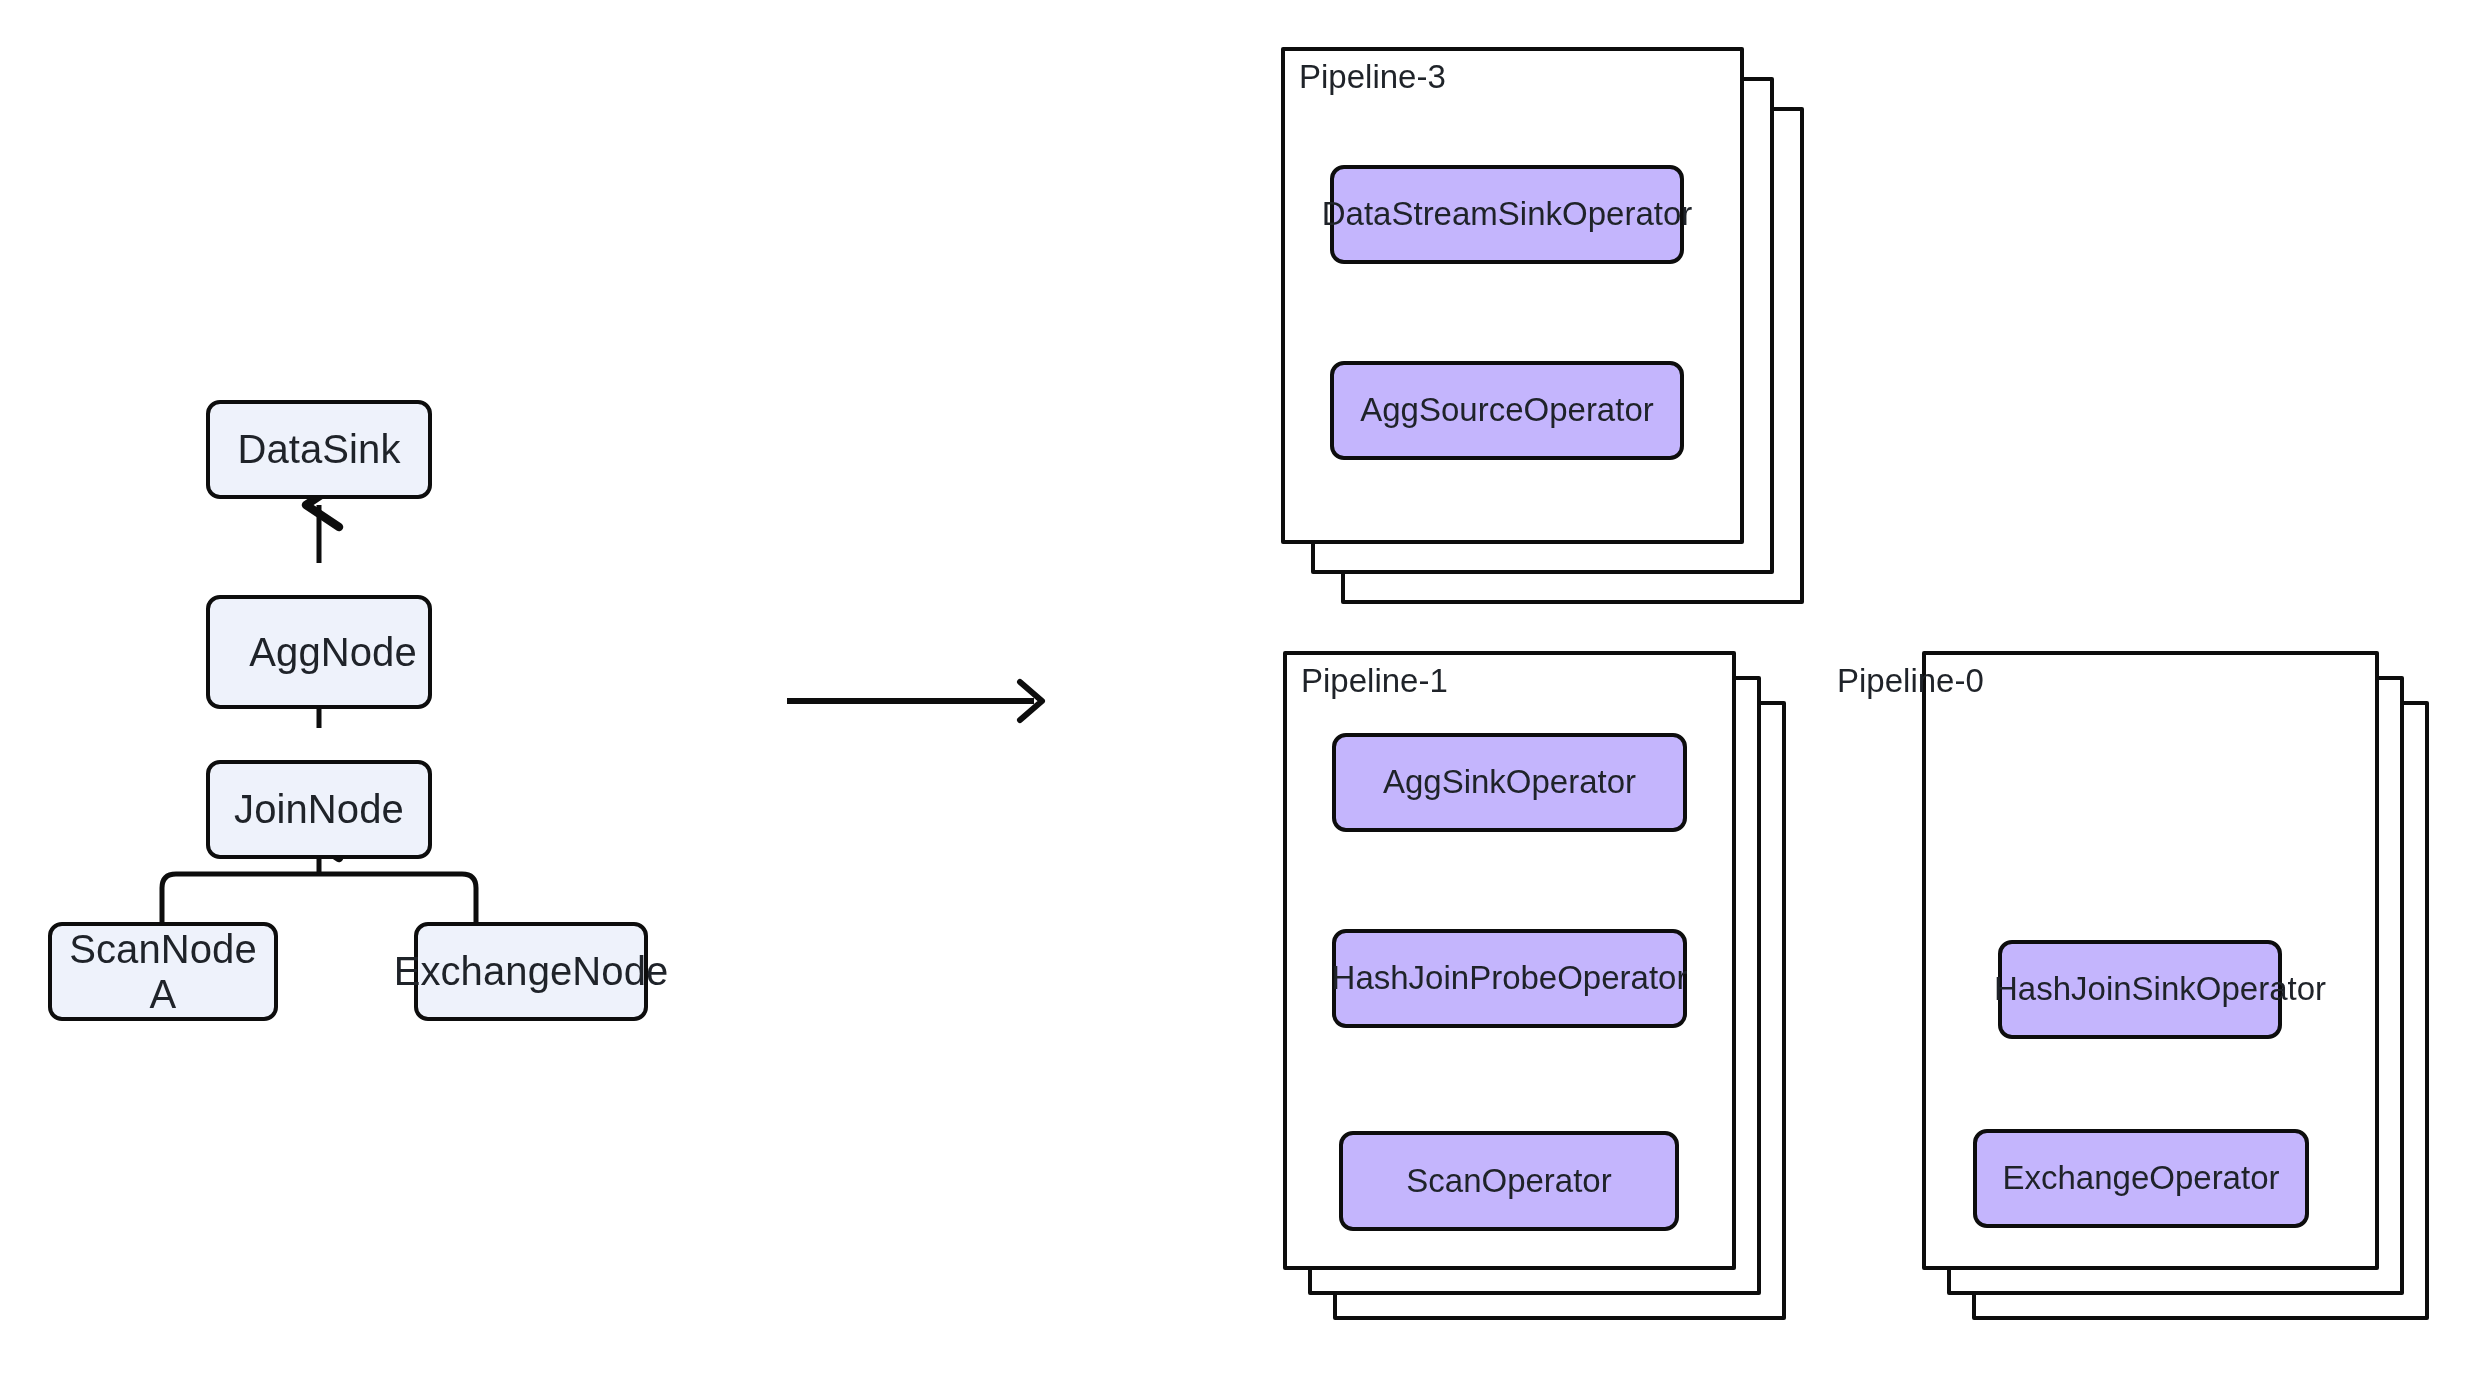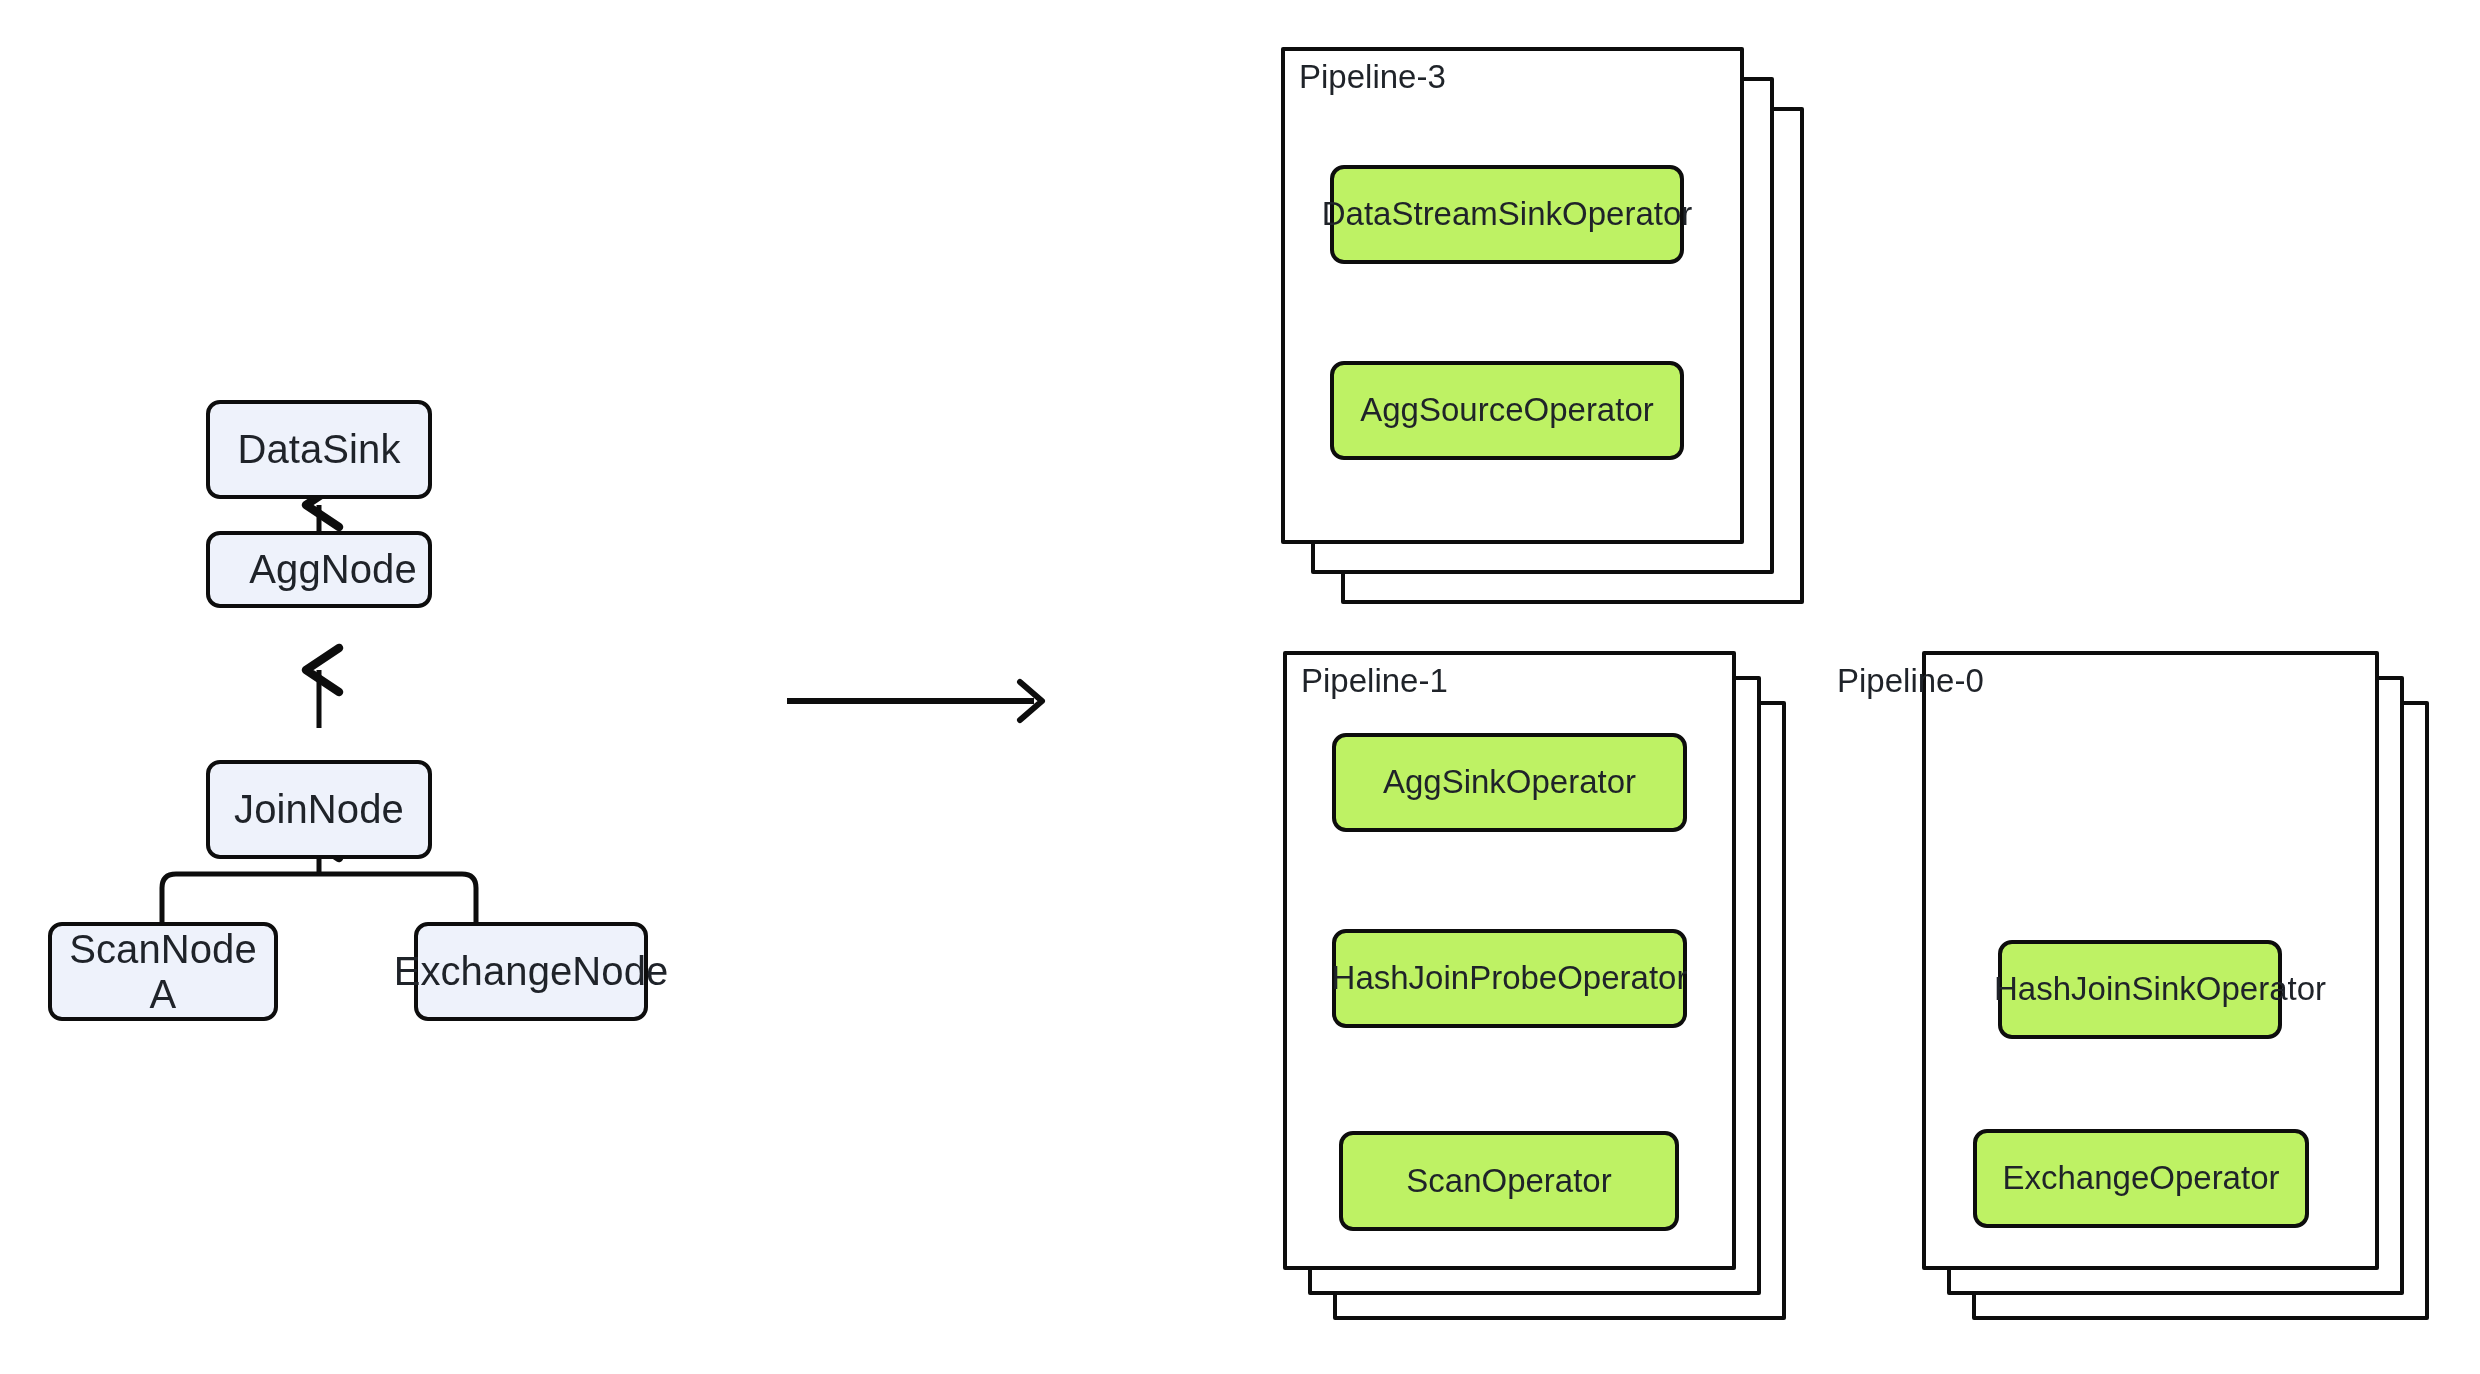--- a/index.html
+++ b/index.html
@@ -57,21 +57,21 @@
   .card-title {
     position: absolute;
     color: #1f2329;
     font-size: 33px;
     line-height: 1;
     white-space: nowrap;
   }
   .op {
     position: absolute;
     box-sizing: border-box;
-    background: #bef264;
+    background: #c4b5fd;
     border: 4px solid #0d0d0d;
     border-radius: 14px;
     display: flex;
     align-items: center;
     justify-content: center;
     text-align: center;
     color: #1f2329;
     font-size: 33px;
     line-height: 1.18;
     padding: 2px 6px;
@@ -108,21 +108,21 @@
 
     <line x1="1509" y1="928" x2="1509" y2="840" stroke="#0d0d0d" stroke-width="5" marker-end="url(#ahb)"></line>
 
     <line x1="2140" y1="1127" x2="2140" y2="1046" stroke="#0d0d0d" stroke-width="5" marker-end="url(#ahb)"></line>
   </svg>
 
   <div class="node" style="left:206px;top:400px;width:226px;height:99px;">
     <span>DataSink</span>
   </div>
 
-  <div class="node" style="left:206px;top:531px;width:226px;height:77px;padding-left:36px;">
+  <div class="node" style="left:206px;top:595px;width:226px;height:114px;padding-left:36px;">
     <span>AggNode</span>
   </div>
 
   <div class="node" style="left:206px;top:730px;width:226px;height:99px;margin-top:30px;">
     <span>JoinNode</span>
   </div>
 
   <div class="node" style="left:48px;top:922px;width:230px;height:99px;">
     <span>ScanNode A</span>
   </div>

